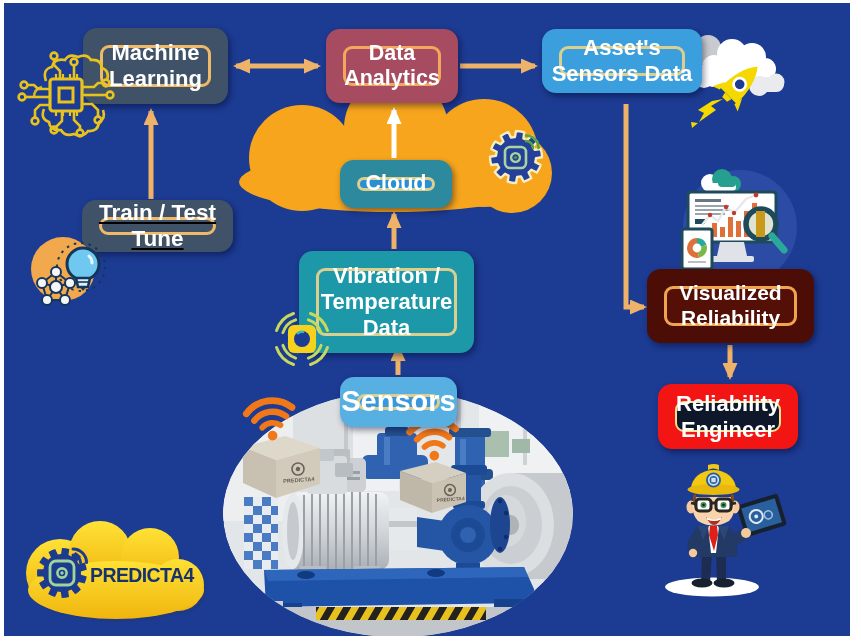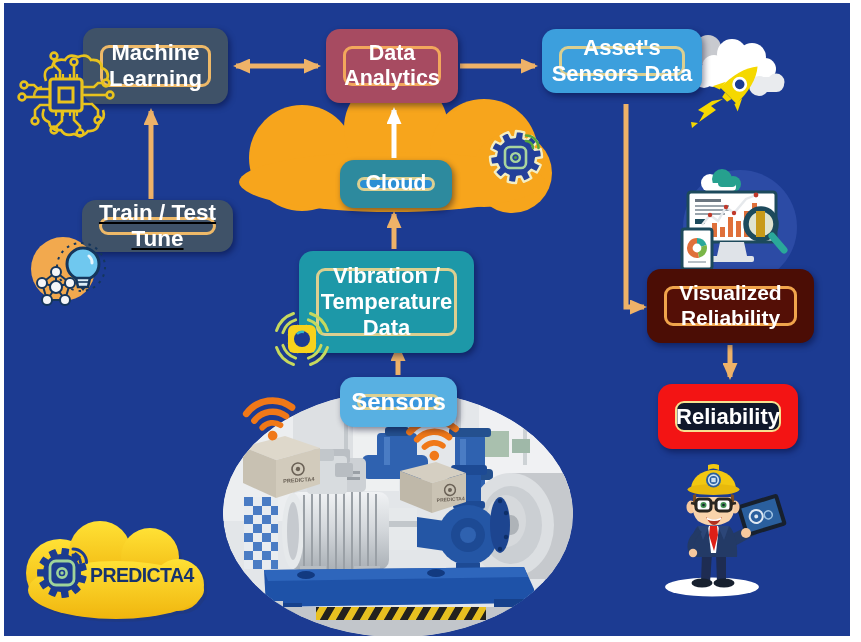--- a/index.html
+++ b/index.html
@@ -18,21 +18,21 @@
   #nd-da .inner{border:3px solid #f2a75c;background:#a74b61;font-size:21.5px;}
   #nd-ah{left:538px;top:26px;width:160px;height:64px;background:#3c9fdd;}
   #nd-ah .inner{border:3px solid #dbcf90;background:#3c9fdd;font-size:22px;}
   #nd-cl{left:336px;top:157px;width:112px;height:48px;background:#2d8a9e;}
   #nd-cl .inner{border:3px solid #dbcf90;background:#2b8fd4;font-size:21.5px;}
   #nd-tt{left:78px;top:197px;width:151px;height:52px;background:#3f5268;text-decoration:underline;}
   #nd-tt .inner{border:3px solid #eeb968;background:#3f5268;font-size:22.5px;}
   #nd-vb{left:295px;top:248px;width:175px;height:102px;background:#1d98a8;}
   #nd-vb .inner{border:3px solid #dbcf90;background:#1d98a8;font-size:22px;}
   #nd-se{left:336px;top:374px;width:117px;height:50px;background:#58b0e2;}
-  #nd-se .inner{border:3px solid #dbcf90;background:#3a97dd;font-size:24px;}
+  #nd-se .inner{border:3px solid #dbcf90;background:#3a97dd;font-size:29px;}
   #nd-vi{left:643px;top:266px;width:167px;height:74px;background:#4b0d05;}
   #nd-vi .inner{border:3px solid #f0a44c;background:#540f06;font-size:21px;}
   #nd-re{left:654px;top:381px;width:140px;height:65px;background:#f31414;}
   #nd-re .inner{border:2.5px solid #f7e190;background:#0f172a;font-size:22px;}
 </style>
 </head>
 <body>
 
 <div class="page">
 <div class="canvas">
@@ -473,20 +473,21 @@
 <div class="node" id="nd-vi">
         <div class="inner">
   <div class="ln">Visualized</div>
   <div class="ln">Reliability</div>
 </div>
       </div>
 
 <div class="node" id="nd-re">
         <div class="inner">
   <div class="ln">Reliability</div>
+  <div class="ln">Engineer</div>
 </div>
       </div>
 
 <svg class="layer" viewBox="0 0 846 633" style="pointer-events:none">
 
   <g fill="none" stroke="#e8c31d" stroke-width="2.6" transform="translate(62,92)">
 
     <path d="M-20,-14 q-4,-12 6,-14 q2,-9 13,-7 q4,-7 13,-3 q9,-4 13,3 q10,-1 11,8 q8,3 5,12"></path>
     <path d="M-22,14 q-4,10 5,13 q1,9 12,8 q4,7 13,4 q9,4 14,-3 q10,1 11,-9 q7,-3 4,-12"></path>
     <path d="M-24,-8 q-8,2 -8,10" opacity="0.9"></path>

